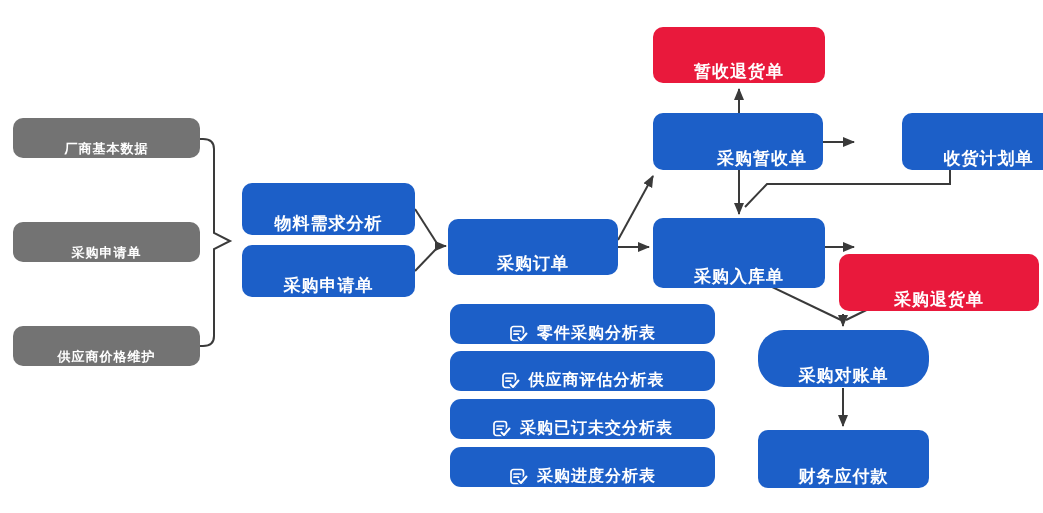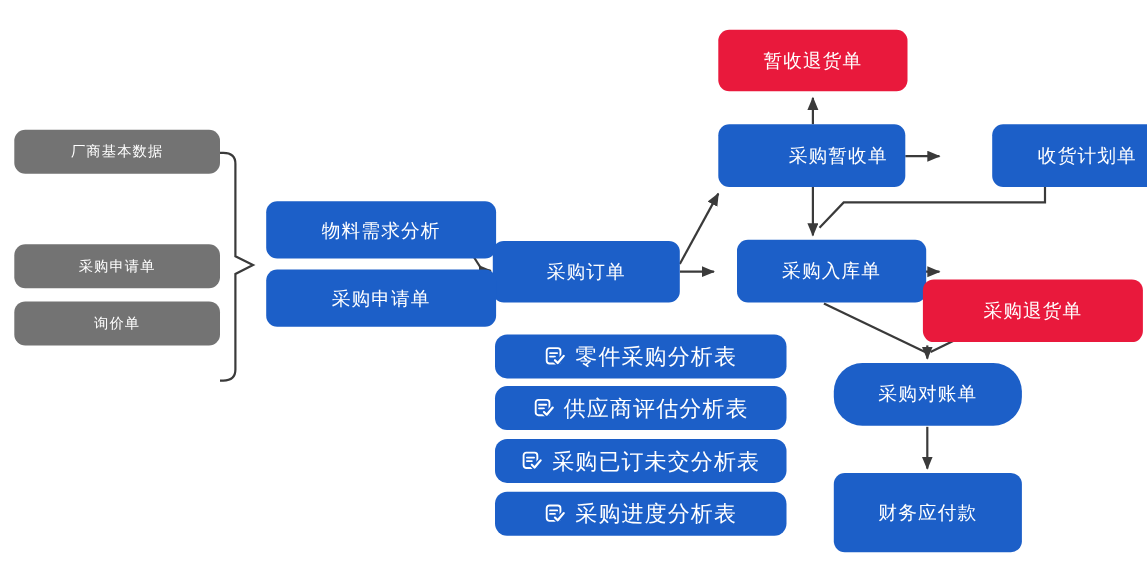--- a/index.html
+++ b/index.html
@@ -6,49 +6,49 @@
   .canvas{
     position:relative;
     width:1043px;height:513px;
     background:#ffffff;
     font-family:"Liberation Sans","DejaVu Sans",sans-serif;
     overflow:hidden;
   }
   .connectors{position:absolute;left:0;top:0;z-index:1;}
   .node{
     position:absolute;z-index:2;
-    display:flex;align-items:center;justify-content:center;
-    color:#ffffff;font-weight:400;letter-spacing:1px;
+    display:flex;align-items:flex-end;justify-content:center;
+    color:#ffffff;font-weight:700;letter-spacing:1px;
     border-radius:10px;box-sizing:border-box;
   }
   .teal{background:#737373;left:13px;width:187px;height:40px;font-size:13px;}
   .blue{background:#1C5FC8;}
   .red{background:#E9193C;}
-  .mid{left:242px;width:209px;height:52px;font-size:17px;}
+  .mid{left:242px;width:173px;height:52px;font-size:17px;}
   .big{font-size:17px;}
   .report{
-    left:450px;width:265px;height:40px;font-size:20px;
+    left:450px;width:265px;height:40px;font-size:16px;
     border-radius:11px;gap:8px;
   }
   .report .ricon{display:flex;align-items:center;}
   
   #t0{top:118px}#t1{top:170px}#t2{top:222px}#t3{top:274px}#t4{top:326px}
   
   #r0{top:304px}#r1{top:351px}#r2{top:399px}#r3{top:447px}
   
   .n-mda{top:183px}
   .n-prq{top:245px}
   .n-po {left:448px;top:219px;width:170px;height:56px;}
   .n-trr{left:653px;top:27px; width:172px;height:56px;}
   .n-ptr{left:653px;top:113px;width:170px;height:57px;padding-left:48px;}
   .n-rcp{left:902px;top:113px;width:173px;height:57px;}
-  .n-pin{left:653px;top:218px;width:172px;height:57px;margin-left:17px;}
+  .n-pin{left:653px;top:218px;width:172px;height:70px;}
   .n-pre{left:839px;top:218px;width:200px;height:57px;margin-top:36px;}
   .n-rec{left:758px;top:330px;width:171px;height:57px;border-radius:26px;}
-  .n-pay{left:758px;top:430px;width:171px;height:72px;}
+  .n-pay{left:758px;top:430px;width:171px;height:58px;}
 </style>
 </head>
 <body>
 
 <div class="canvas">
 
   <svg class="connectors" width="1043" height="513" viewBox="0 0 1043 513">
     <defs>
       <marker id="arrow" markerUnits="userSpaceOnUse" markerWidth="13" markerHeight="11" refX="11" refY="5" orient="auto">
         <path d="M0,0 L12,5 L0,10 z" fill="#3A3A3A"></path>
@@ -72,22 +72,22 @@
       <path d="M843,388 L843,426" marker-end="url(#arrow)"></path>
     </g>
   </svg>
 
   <div id="t0" class="node teal">
     <span>厂商基本数据</span>
   </div>
   <div id="t2" class="node teal">
     <span>采购申请单</span>
   </div>
-  <div id="t3" class="node teal">
-    <span>询价单</span>
+  <div id="t4" class="node teal">
+    <span>供应商价格维护</span>
   </div>
 
   <div class="node blue mid n-mda">
     <span>物料需求分析</span>
   </div>
   <div class="node blue big n-po">
     <span>采购订单</span>
   </div>
 
   <div class="node blue mid n-prq">

